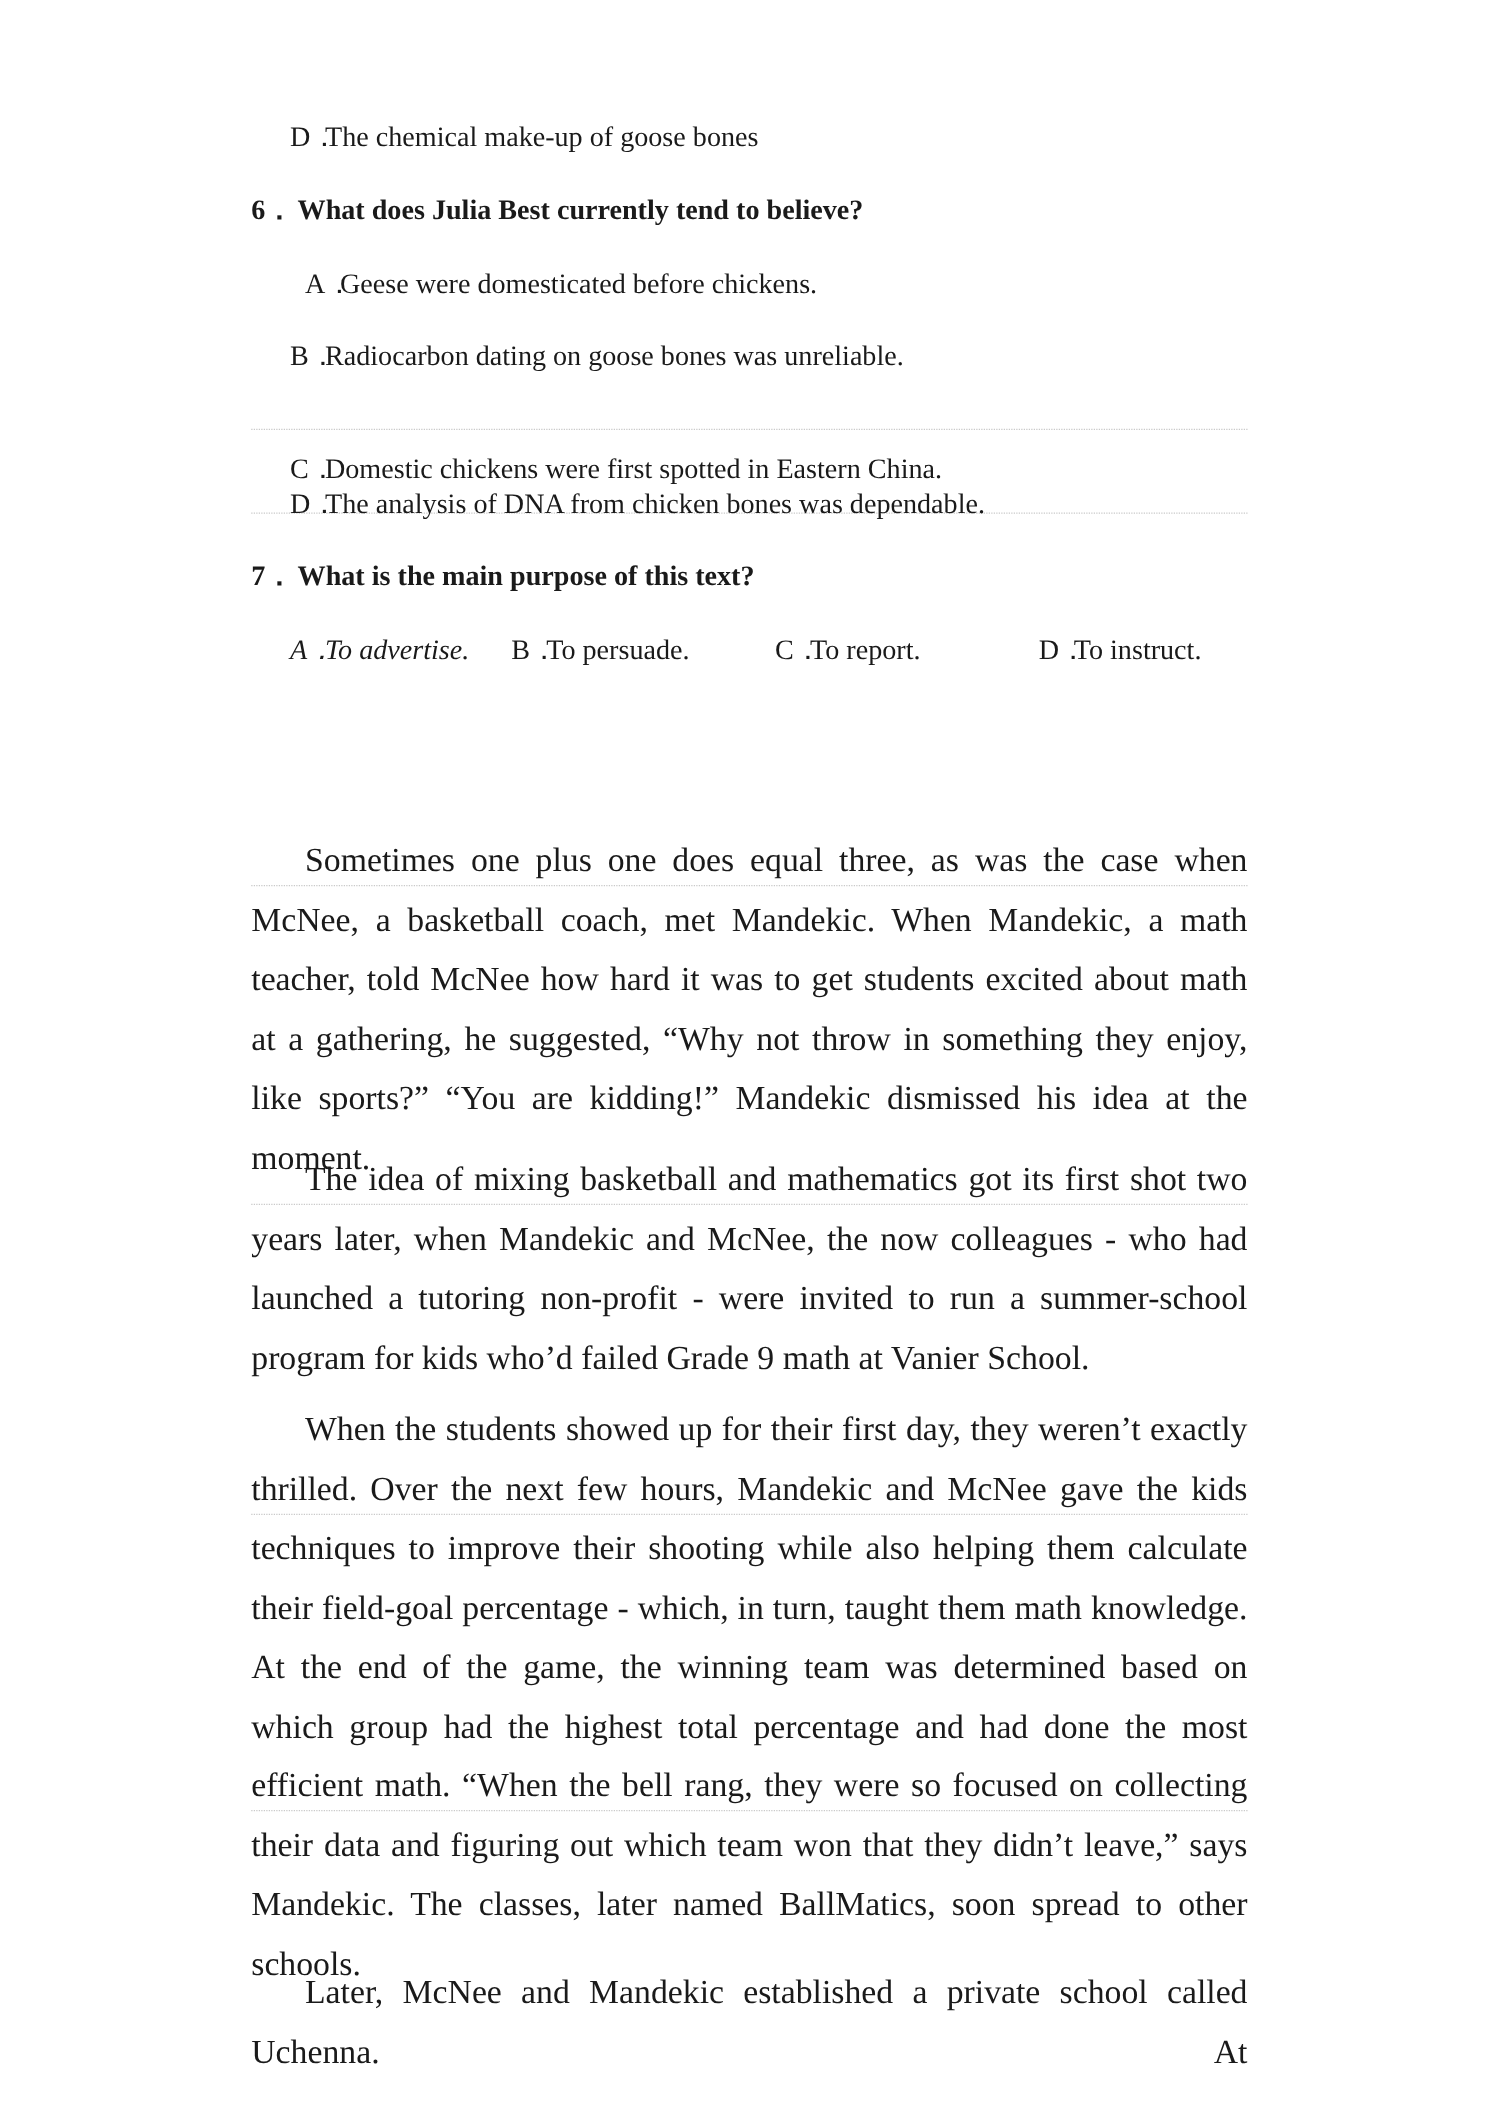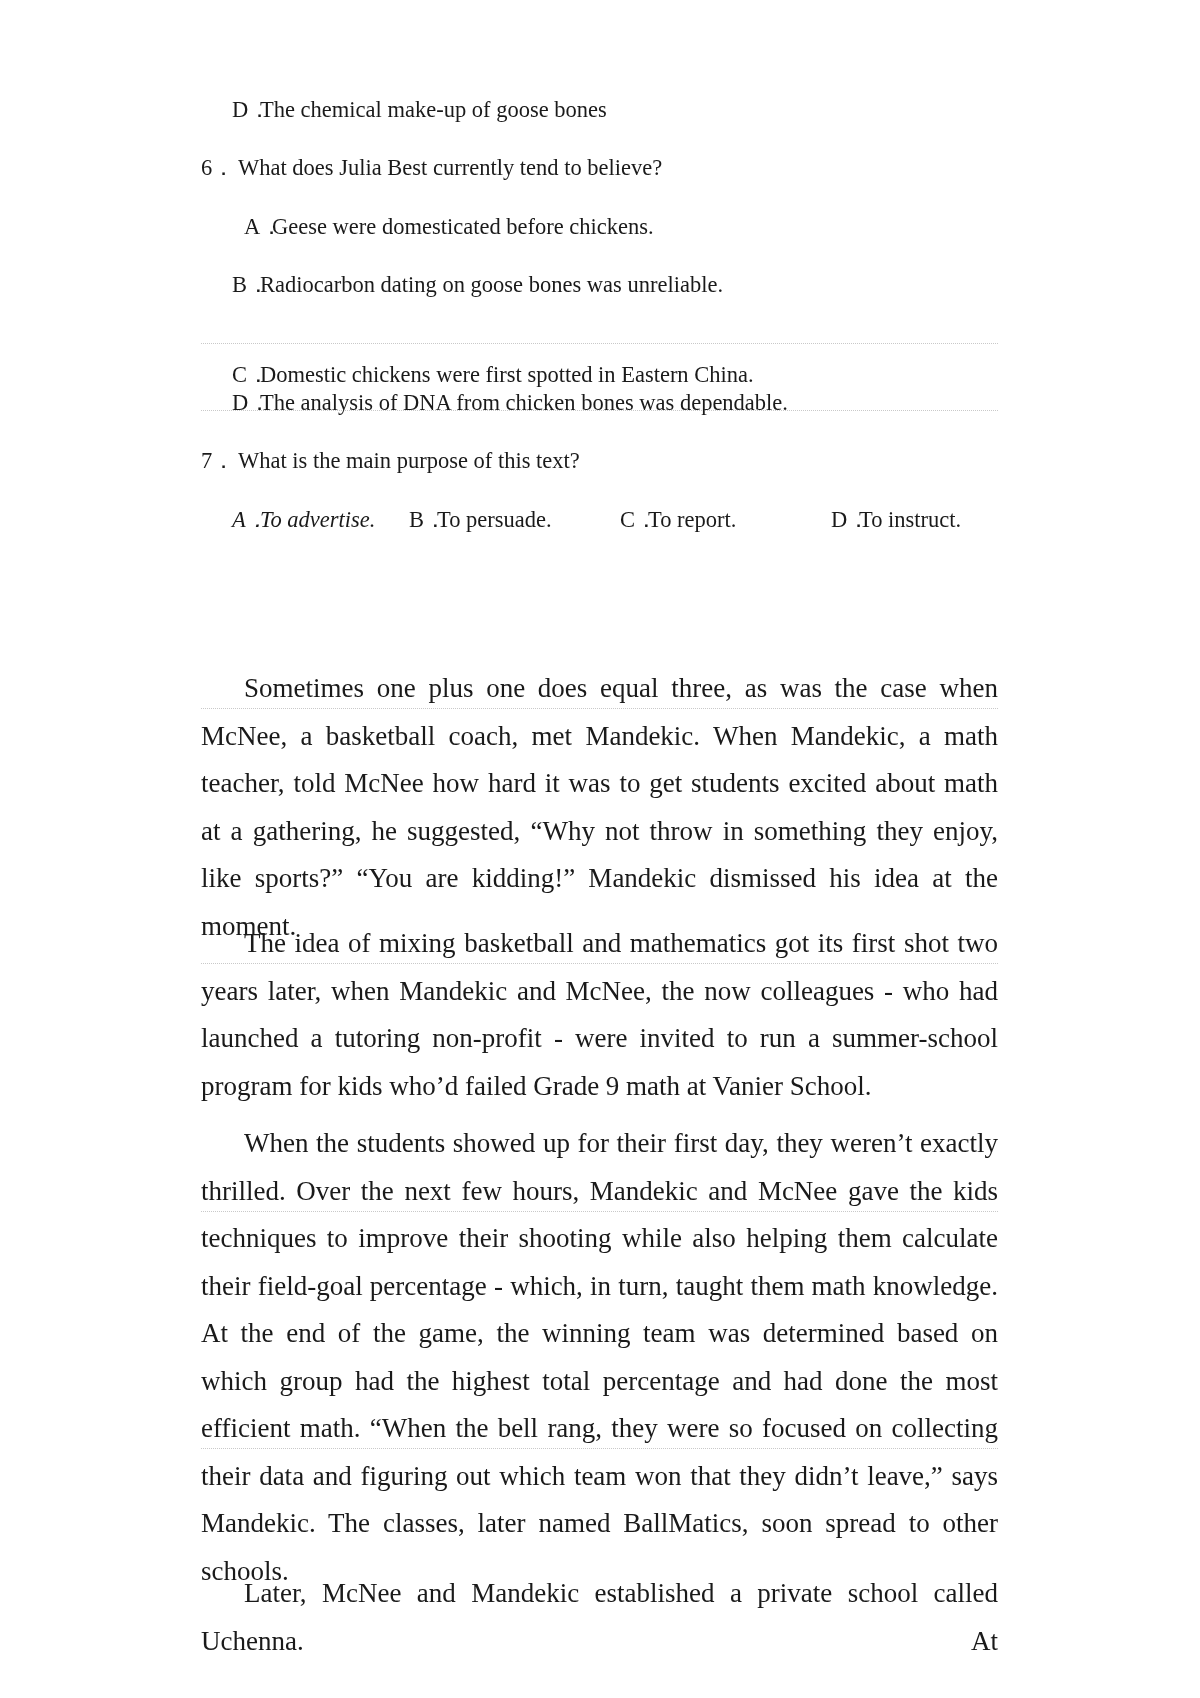--- a/index.html
+++ b/index.html
@@ -1,21 +1,21 @@
 <!DOCTYPE html>
 <html><head>
 <meta charset="utf-8">
 <style>
   html, body { margin: 0; padding: 0; background: #ffffff; }
   body { width: 1200px; height: 1698px; position: relative; overflow: hidden;
          font-family: "Liberation Serif", "DejaVu Serif", serif; color: #1a1a1a; }
   .page { position: absolute; left: 201px; top: 0; width: 797px; }
   .line { position: absolute; font-size: 22.5px; line-height: 30px; white-space: nowrap; }
   .opt { left: 31px; text-align: right; }
-  .q { left: 0; }
+  .q { left: 0; font-weight: bold; }
   .lbl { display: inline-block; width: 28px; }
   .qn { display: inline-block; width: 37px; }
   .para { position: absolute; left: 0; width: 797px; font-size: 27px; line-height: 47.5px; text-align: justify; text-indent: 43px; }
   .dots { position: absolute; left: 0; width: 797px; height: 0; border-top: 1px dotted #c9c9c9; }
   .optrow span.item { position: absolute; white-space: nowrap; }
 </style>
 </head>
 <body>
 
 <div class="page">

